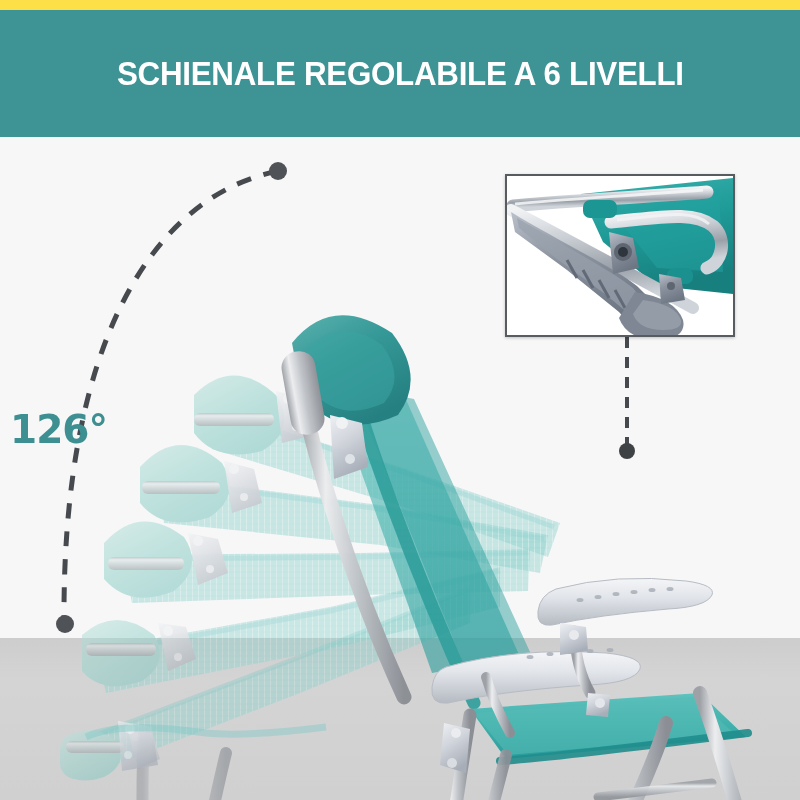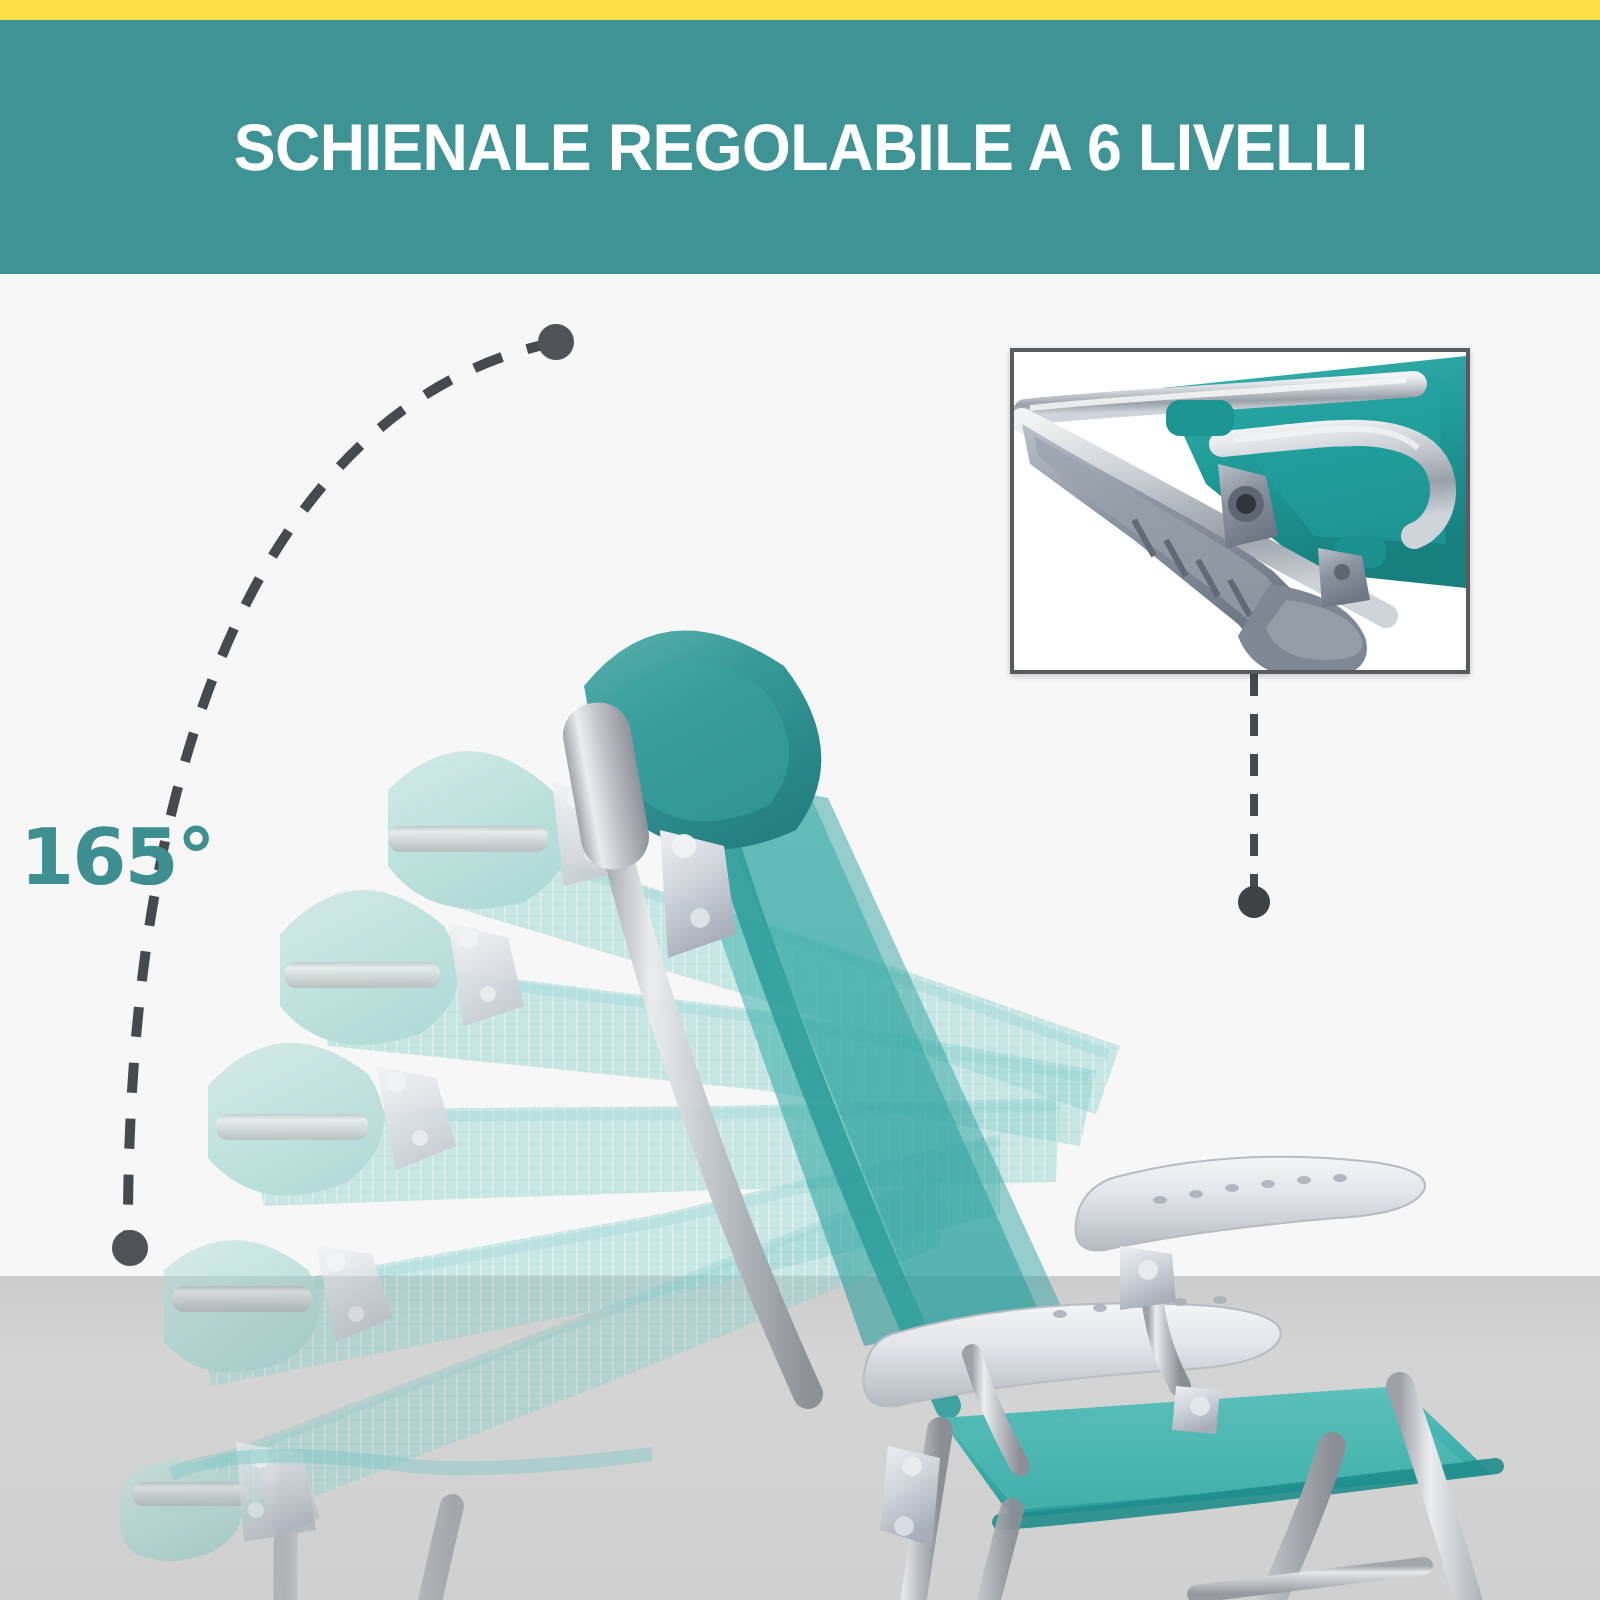--- a/index.html
+++ b/index.html
@@ -230,21 +230,21 @@
     <svg class="abs-svg" viewBox="0 0 800 663" xmlns="http://www.w3.org/2000/svg">
 
       <path d="M278 34 C150 60 62 210 64 487" fill="none" stroke="#46494d" stroke-width="5" stroke-dasharray="15 13" stroke-linecap="butt"></path>
       <circle cx="278" cy="34" r="9" fill="#4f5256"></circle>
       <circle cx="65" cy="487" r="9" fill="#4f5256"></circle>
 
       <path d="M627 200 L627 308" fill="none" stroke="#46494d" stroke-width="4" stroke-dasharray="11 9"></path>
       <circle cx="627" cy="314" r="8" fill="#3f4245"></circle>
     </svg>
 
-    <div id="angle-label">165°</div>
+    <div id="angle-label">126°</div>
 
     <div id="inset">
       <svg width="226" height="159" viewBox="0 0 226 159" xmlns="http://www.w3.org/2000/svg">
         <defs>
           <linearGradient id="iAlu" x1="0" y1="0" x2="0.3" y2="1">
             <stop offset="0%" stop-color="#f2f3f5"></stop>
             <stop offset="35%" stop-color="#c9ced4"></stop>
             <stop offset="70%" stop-color="#9aa0a8"></stop>
             <stop offset="100%" stop-color="#cfd4da"></stop>
           </linearGradient>

